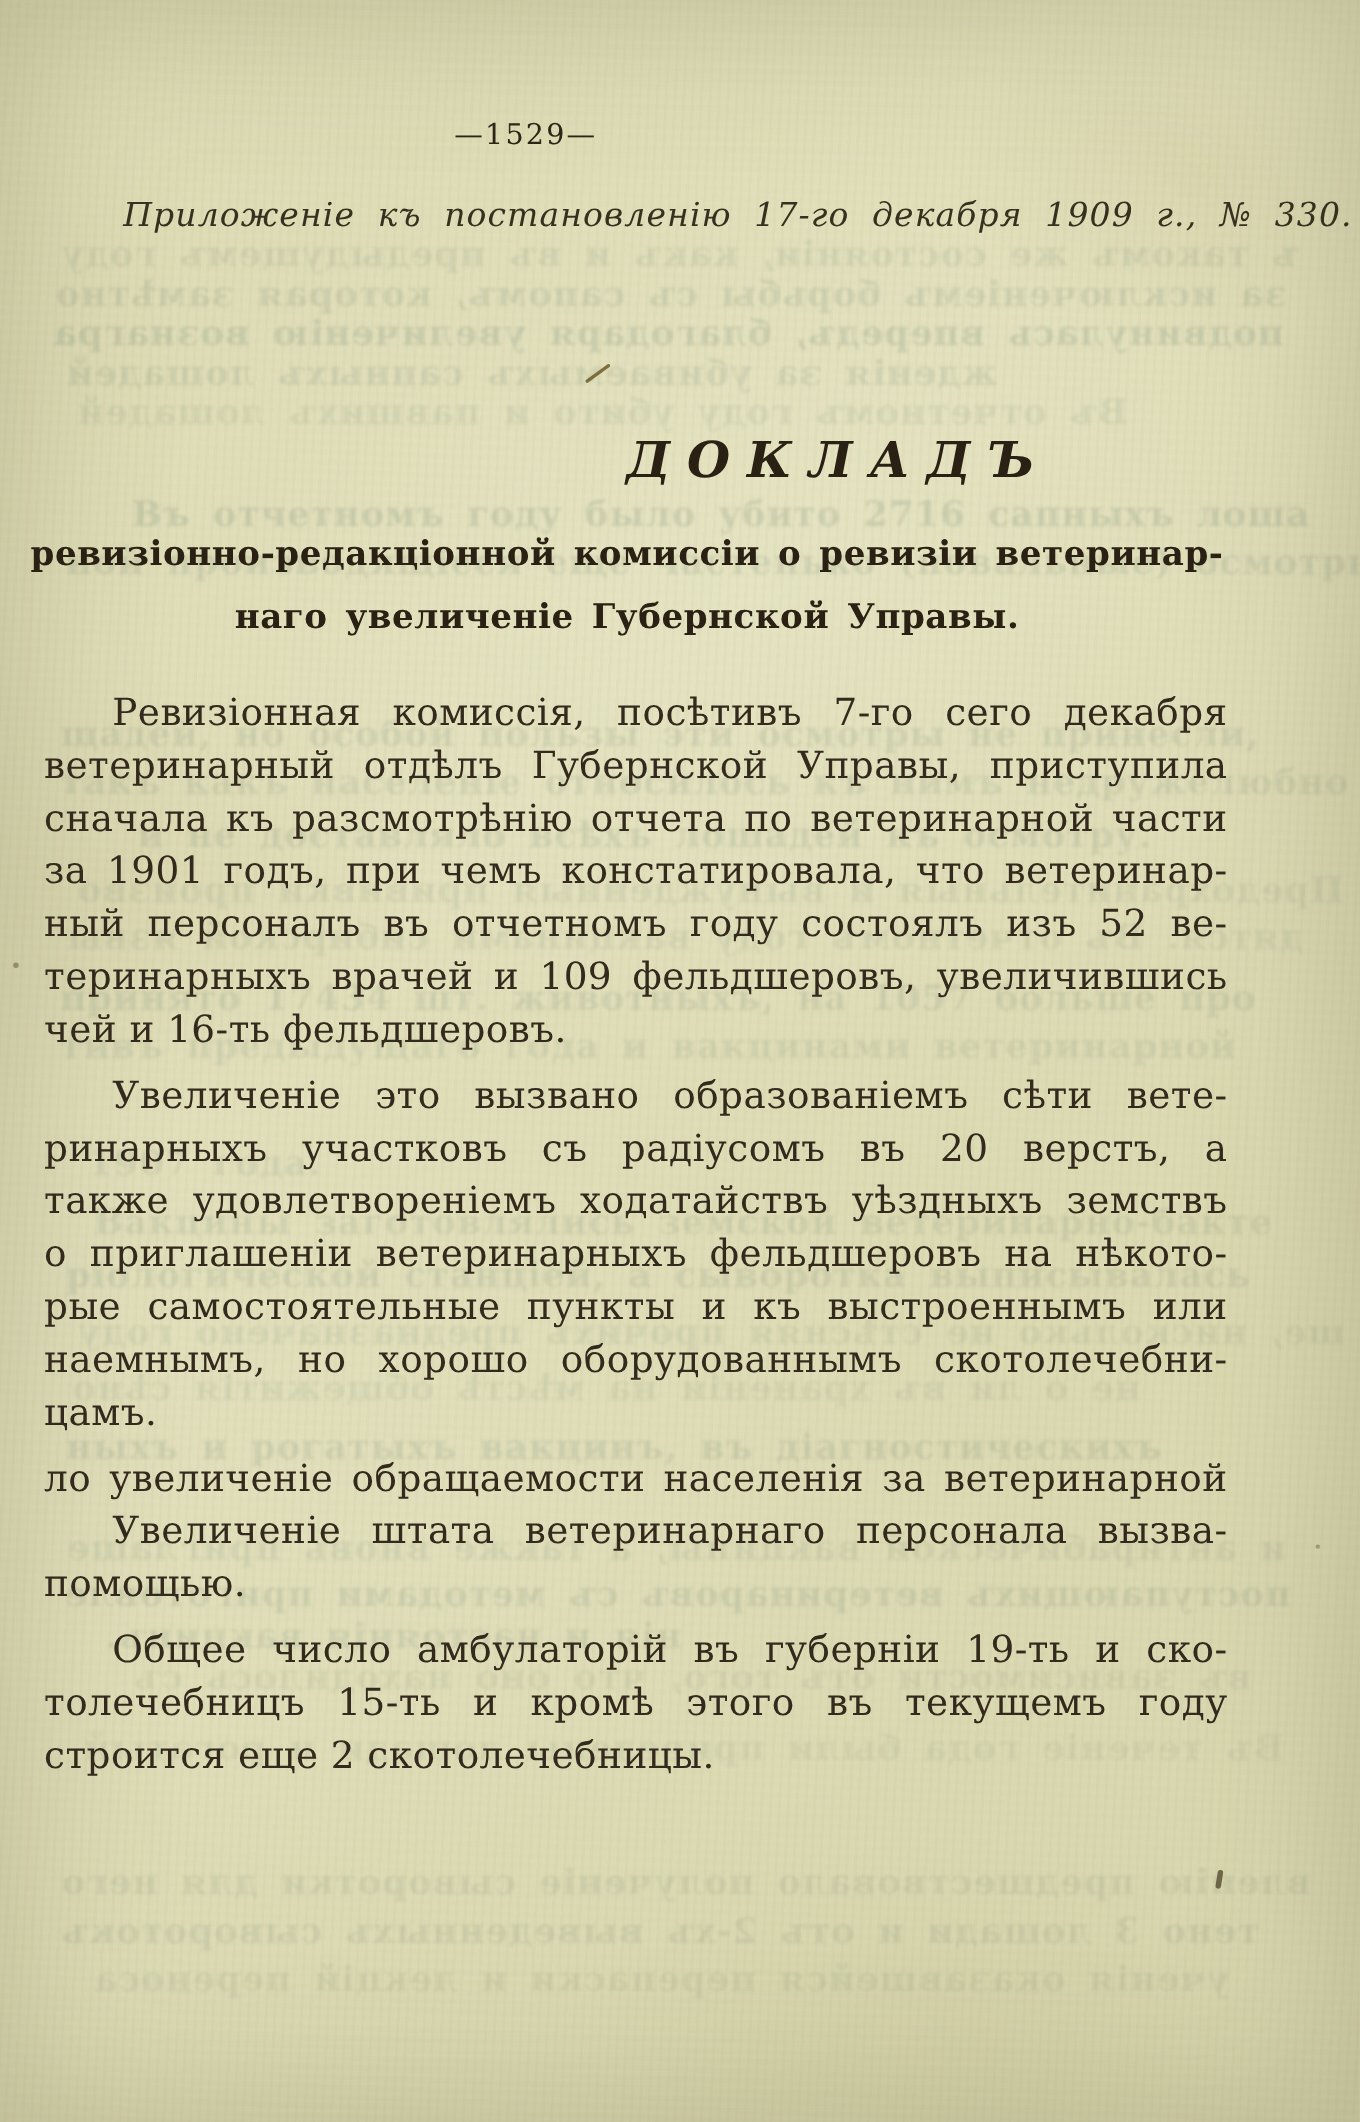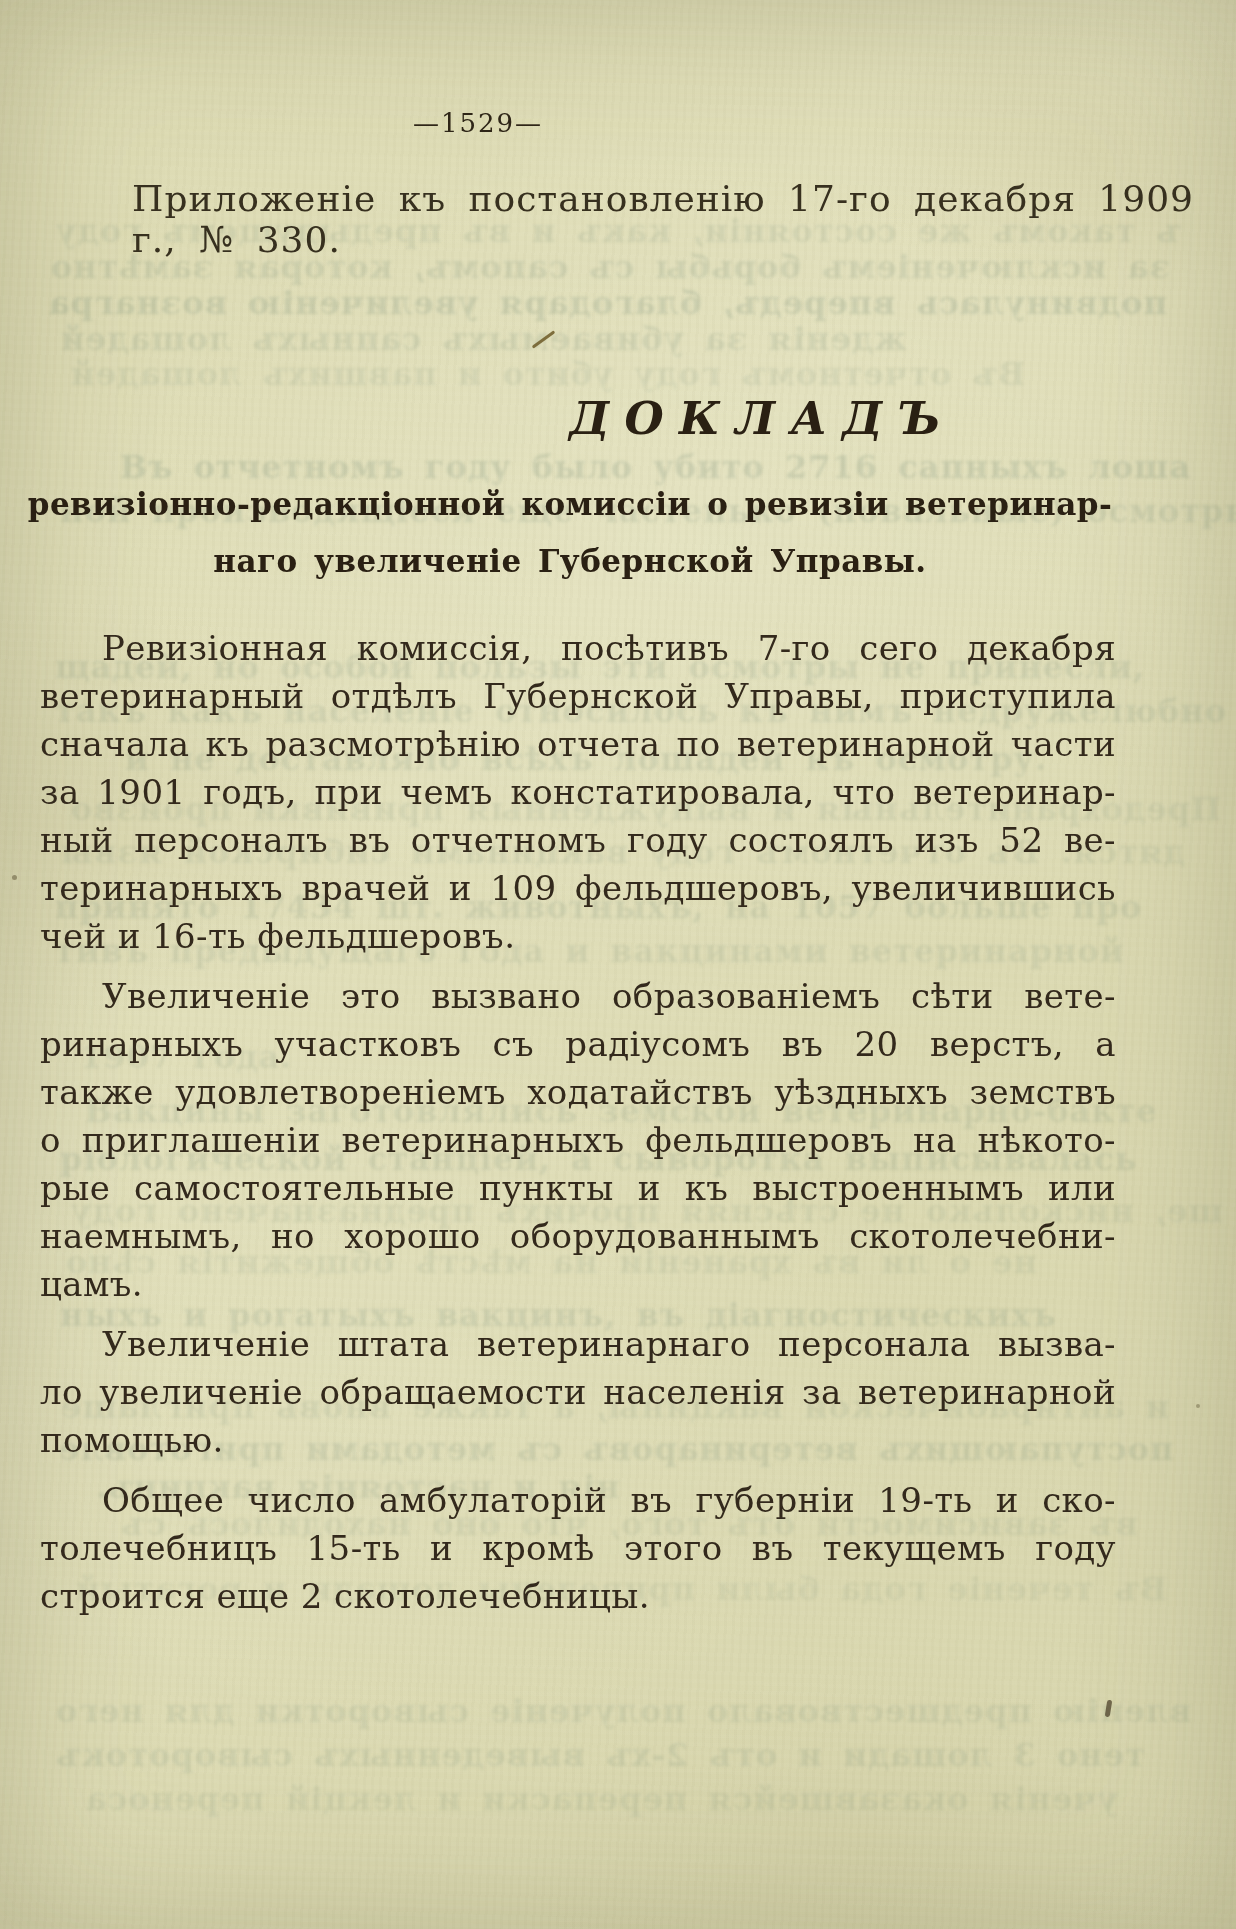--- a/index.html
+++ b/index.html
@@ -34,22 +34,22 @@
   }
   .bleed.m { transform:scaleX(-1); }
 
   .content { position:absolute; inset:0; z-index:2; }
 
   .pagenum {
     position:absolute; top:108px; left:0; width:956px; text-align:center;
     font-size:26px; letter-spacing:2px; color:#2e2517;
   }
   .annotation {
-    position:absolute; top:178px; left:132px;
-    font-size:36px; letter-spacing:1px; word-spacing:10px;
+    position:absolute; top:178px; left:112px;
+    font-style:italic; font-size:30px; letter-spacing:1px; word-spacing:10px;
     color:#37301f;
   }
   .title {
     position:absolute; top:392px; left:0; width:956px; text-align:right;
     font-size:45px; font-weight:bold; letter-spacing:0.34em; text-indent:0.34em;
     color:#2a2013;
     font-style:italic;
   }
   .subtitle {
     position:absolute; top:476px; left:0; width:1140px; text-align:center;
@@ -141,22 +141,22 @@
         <div class="para">
           <div class="line jl ind">Увеличеніе это вызвано образованіемъ сѣти вете-</div>
           <div class="line jl">ринарныхъ участковъ съ радіусомъ въ 20 верстъ, а</div>
           <div class="line jl">также удовлетвореніемъ ходатайствъ уѣздныхъ земствъ</div>
           <div class="line jl">о приглашеніи ветеринарныхъ фельдшеровъ на нѣкото-</div>
           <div class="line jl">рые самостоятельные пункты и къ выстроеннымъ или</div>
           <div class="line jl">наемнымъ, но хорошо оборудованнымъ скотолечебни-</div>
           <div class="line">цамъ.</div>
         </div>
         <div class="para">
+          <div class="line jl">ло увеличеніе обращаемости населенія за ветеринарной</div>
           <div class="line jl ind">Увеличеніе штата ветеринарнаго персонала вызва-</div>
-          <div class="line jl">ло увеличеніе обращаемости населенія за ветеринарной</div>
           <div class="line">помощью.</div>
         </div>
         <div class="para">
           <div class="line jl ind">Общее число амбулаторій въ губерніи 19-ть и ско-</div>
           <div class="line jl">толечебницъ 15-ть и кромѣ этого въ текущемъ году</div>
           <div class="line">строится еще 2 скотолечебницы.</div>
         </div>
       </div>
 
     <div class="straymark"></div>

